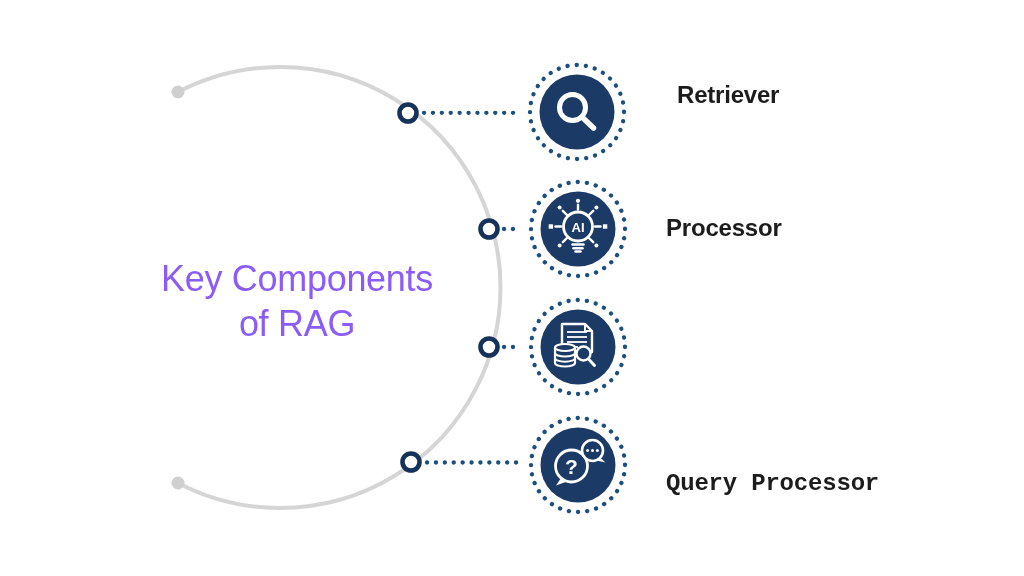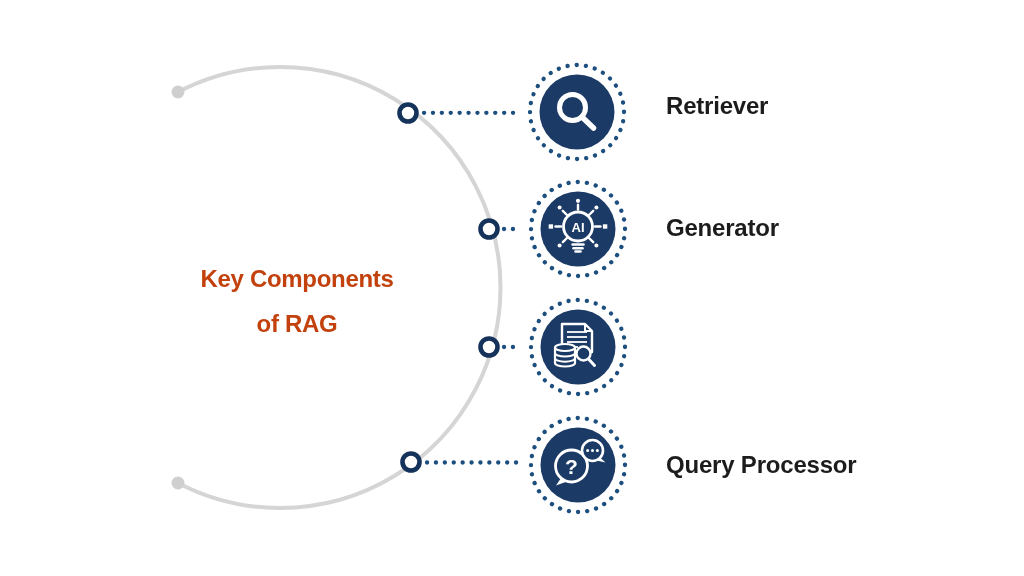--- a/index.html
+++ b/index.html
@@ -3,31 +3,31 @@
 <meta charset="utf-8">
 <style>
   html,body{margin:0;padding:0;background:#fff;}
   .stage{
     position:relative;width:1024px;height:576px;background:#ffffff;
     overflow:hidden;font-family:"Liberation Sans", sans-serif;
   }
   .layer{position:absolute;left:0;top:0;}
   .title{
     position:absolute;left:120px;top:256px;width:354px;
-    text-align:center;font-size:24px;line-height:45px;font-weight:700;
-    color:#c2410c;white-space:pre-line;letter-spacing:-0.3px;
+    text-align:center;font-size:36px;line-height:45px;font-weight:400;
+    color:#8b5cf6;white-space:pre-line;letter-spacing:-0.3px;
   }
   .item-label{
     position:absolute;left:666px;font-size:24px;line-height:28px;
     font-weight:700;color:#1c1c1c;white-space:pre-line;letter-spacing:-0.2px;
   }
-  .lbl-1{top:92px;}
+  .lbl-1{top:81px;margin-left:11px;}
   .lbl-2{top:214px;}
   .lbl-3{top:315px;}
-  .lbl-4{top:451px;}
+  .lbl-4{top:470px;font-family:Liberation Mono, monospace;}
   svg{display:block;}
 </style>
 </head>
 <body>
 
 <div class="stage">
 
   <svg class="layer" width="1024" height="576" viewBox="0 0 1024 576">
 
     <path d="M 178 92 A 220.5 220.5 0 1 1 178 483" fill="none" stroke="#D5D5D5" stroke-width="4"></path>
@@ -121,16 +121,16 @@
           <circle cx="597.4" cy="450.5" r="1.5"></circle>
         </g>
       </g>
     </g>
   </svg>
 
   <div class="title">Key Components
 of RAG</div>
 
   <div class="item-label lbl-1">Retriever</div>
-  <div class="item-label lbl-2">Generator</div>
+  <div class="item-label lbl-2">Processor</div>
   <div class="item-label lbl-4">Query Processor</div>
 
 </div>
 
 </body></html>

